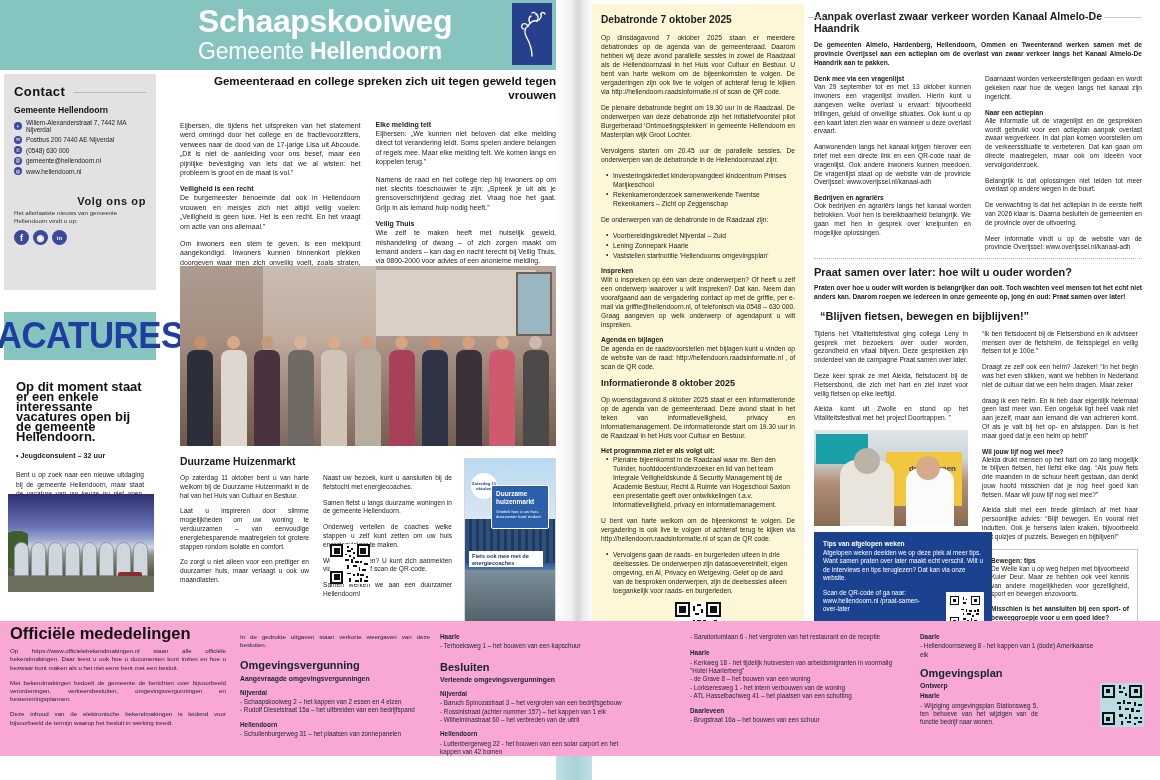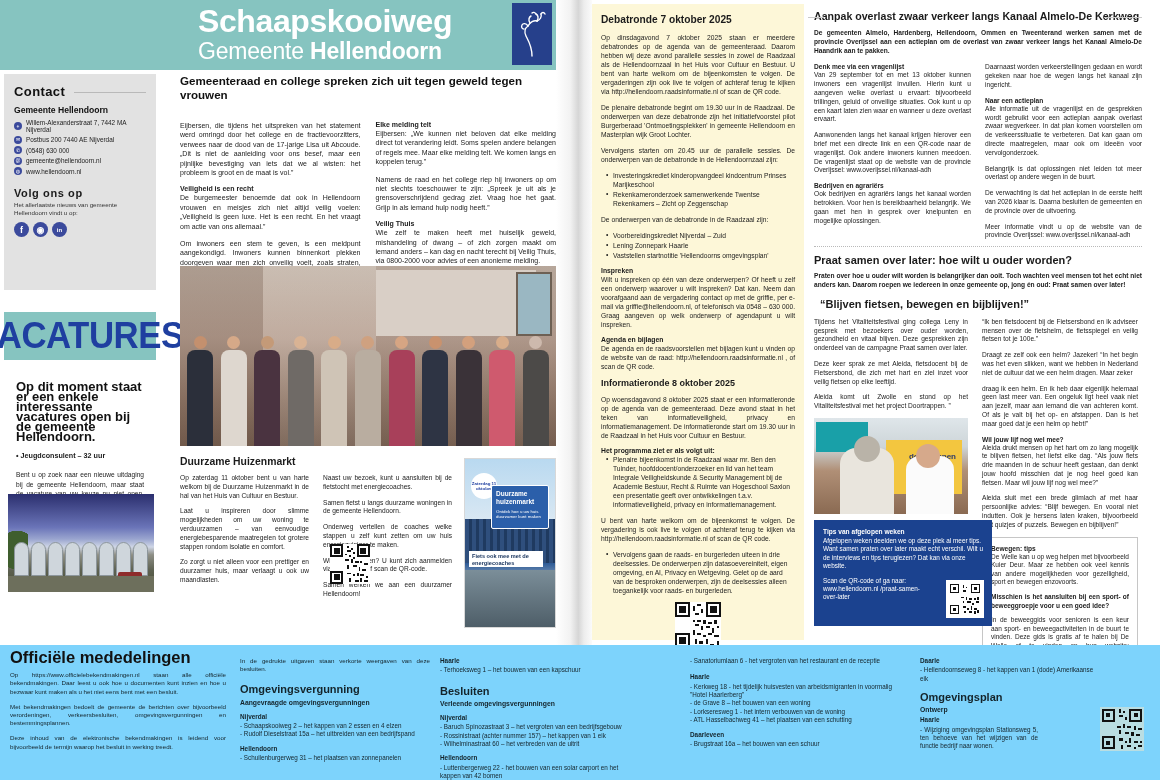--- a/index.html
+++ b/index.html
@@ -63,21 +63,21 @@
   }
   .contact-sub { font-size:8.6px; font-weight:bold; color:#111; margin-bottom:4px; }
   .cline { display:flex; align-items:center; gap:4px; margin-bottom:2.5px; }
   .cdot {
     width:8px; height:8px; border-radius:50%; background:#3b4a9c; flex:none;
     display:flex; align-items:center; justify-content:center;
     color:#fff; font-size:5px; line-height:1;
   }
   .cline span.t { font-size:6.4px; color:#222; }
   .contact-strong { font-size:8.2px; font-weight:bold; line-height:11.5px; color:#111; margin-top:10px; }
-  .follow-t { font-size:11px; font-weight:bold; letter-spacing:.6px; margin-top:12px; }
+  .follow-t { font-size:11px; font-weight:bold; letter-spacing:.6px; margin-top:20px;text-align:right; }
   .follow-s { font-size:6.2px; line-height:8px; color:#333; margin-top:2px; }
   .socials { display:flex; gap:4px; margin-top:5px; }
   .soc { width:15px; height:15px; border-radius:50%; background:#3b4a9c; color:#fff;
          font-size:9px; display:flex; align-items:center; justify-content:center; font-weight:bold;}
 
   .vac-header {
     position:absolute; left:4px; top:312px; width:152px; height:48px;
     background:#86c4c0; display:flex; align-items:center; justify-content:center;
   }
   .vac-header .vt {
@@ -109,21 +109,21 @@
   }
   .vac-photo .tree {
     position:absolute; left:-2px; bottom:12px; width:22px; height:50px;
     background:radial-gradient(circle at 50% 40%, #3f5e2e 0 60%, transparent 61%);
   }
   .vac-photo .car{position:absolute;right:12px;bottom:14px;width:24px;height:6px;background:#8e2b2b;border-radius:2px;}
 
   
   .col-main { position:absolute; left:180px; top:74px; width:376px; }
   .art-h1 {
-    font-size:11.6px; font-weight:bold; color:#111; line-height:14px; margin-bottom:19px;
+    font-size:11.6px; font-weight:bold; color:#111; line-height:14px; margin-bottom:19px;text-align:right;
   }
   .lead { font-size:7.2px; font-weight:bold; line-height:9.6px; text-align:justify; color:#111; }
   .twocol {
     column-count:2; column-gap:15px; margin-top:9px;
   }
   .twocol p { margin:0 0 8px 0; font-size:7px; line-height:9.4px; text-align:justify; color:#1b1b1b;}
   .twocol h4 { margin:0 0 1px 0; font-size:7px; font-weight:bold; }
   .group-photo {
     position:absolute; left:180px; top:266px; width:376px; height:180px;
     background:linear-gradient(180deg,#c9bdb2 0%,#bda79a 40%,#8d7566 75%, #6b5547 100%);
@@ -214,22 +214,22 @@
   .tips-box {
     width:178px; background:#1b428f; color:#fff; padding:8px 9px; margin-top:5px;
     position:relative; min-height:106px;
   }
   .tips-box h4 { margin:0 0 2px 0; font-size:6.6px; font-weight:bold; }
   .tips-box p { margin:0 0 6px 0; font-size:6.4px; line-height:8.4px; }
   .tips-box .qr { position:absolute; right:8px; bottom:8px; width:38px; height:38px; background:#fff; padding:2px;}
 
   
   .bottom {
-    position:absolute; left:0; top:645px; width:1160px; height:135px;
-    background:#7dd3fc;
+    position:absolute; left:0; top:621px; width:1160px; height:135px;
+    background:#f9a8d4;
   }
   .bottom-inner { position:absolute; inset:0; padding:8px 10px; }
   .b-title { font-size:16.5px; font-weight:bold; color:#111; }
   .b-col { position:absolute; font-size:6.2px; line-height:8.2px; color:#14242b; }
   .b-col p { margin:0 0 7px 0; text-align:justify; }
   .b-h2 { font-size:11px; font-weight:bold; margin:0 0 5px 0; }
   .b-h3 { font-size:6.8px; font-weight:bold; margin:0 0 5px 0; }
   .b-city { font-size:6.4px; font-weight:bold; margin:6px 0 1px 0; }
   .b-li { font-size:6.3px; line-height:8.4px; }
   .qr-bottom { position:absolute; right:16px; top:62px; width:44px; height:44px; }
@@ -532,21 +532,21 @@
         <rect x="9" y="17" width="1" height="2"></rect>
           <rect x="11" y="18" width="2" height="1"></rect>
           <rect x="14" y="17" width="1" height="2"></rect>
           <rect x="16" y="19" width="2" height="1"></rect>
           <rect x="19" y="18" width="1" height="2"></rect>
       </g>
     </svg>
   </div>
 
   <div class="col-right">
-    <div class="r-h1">Aanpak overlast zwaar verkeer langs Kanaal Almelo-De Kerkweg</div>
+    <div class="r-h1">Aanpak overlast zwaar verkeer worden Kanaal Almelo-De Haandrik</div>
     <div class="r-lead">De gemeenten Almelo, Hardenberg, Hellendoorn, Ommen en Tweenterand werken samen met de provincie Overijssel aan een actieplan om de overlast van zwaar verkeer langs het Kanaal Almelo-De Haandrik aan te pakken.</div>
     <div class="r-2col">
       <h4>Denk mee via een vragenlijst</h4>
       <p>Van 29 september tot en met 13 oktober kunnen inwoners een vragenlijst invullen. Hierin kunt u aangeven welke overlast u ervaart: bijvoorbeeld trillingen, geluid of onveilige situaties. Ook kunt u op een kaart laten zien waar en wanneer u deze overlast ervaart.</p>
       <p>Aanwonenden langs het kanaal krijgen hierover een brief met een directe link en een QR-code naar de vragenlijst. Ook andere inwoners kunnen meedoen. De vragenlijst staat op de website van de provincie Overijssel: www.overijssel.nl/kanaal-adh</p>
       <h4>Bedrijven en agrariërs</h4>
       <p>Ook bedrijven en agrariërs langs het kanaal worden betrokken. Voor hen is bereikbaarheid belangrijk. We gaan met hen in gesprek over knelpunten en mogelijke oplossingen.</p>
       <p>Daarnaast worden verkeerstellingen gedaan en wordt gekeken naar hoe de wegen langs het kanaal zijn ingericht.</p>
       <h4>Naar een actieplan</h4>
       <p>Alle informatie uit de vragenlijst en de gesprekken wordt gebruikt voor een actieplan aanpak overlast zwaar wegverkeer. In dat plan komen voorstellen om de verkeerssituatie te verbeteren. Dat kan gaan om directe maatregelen, maar ook om ideeën voor vervolgonderzoek.</p>

